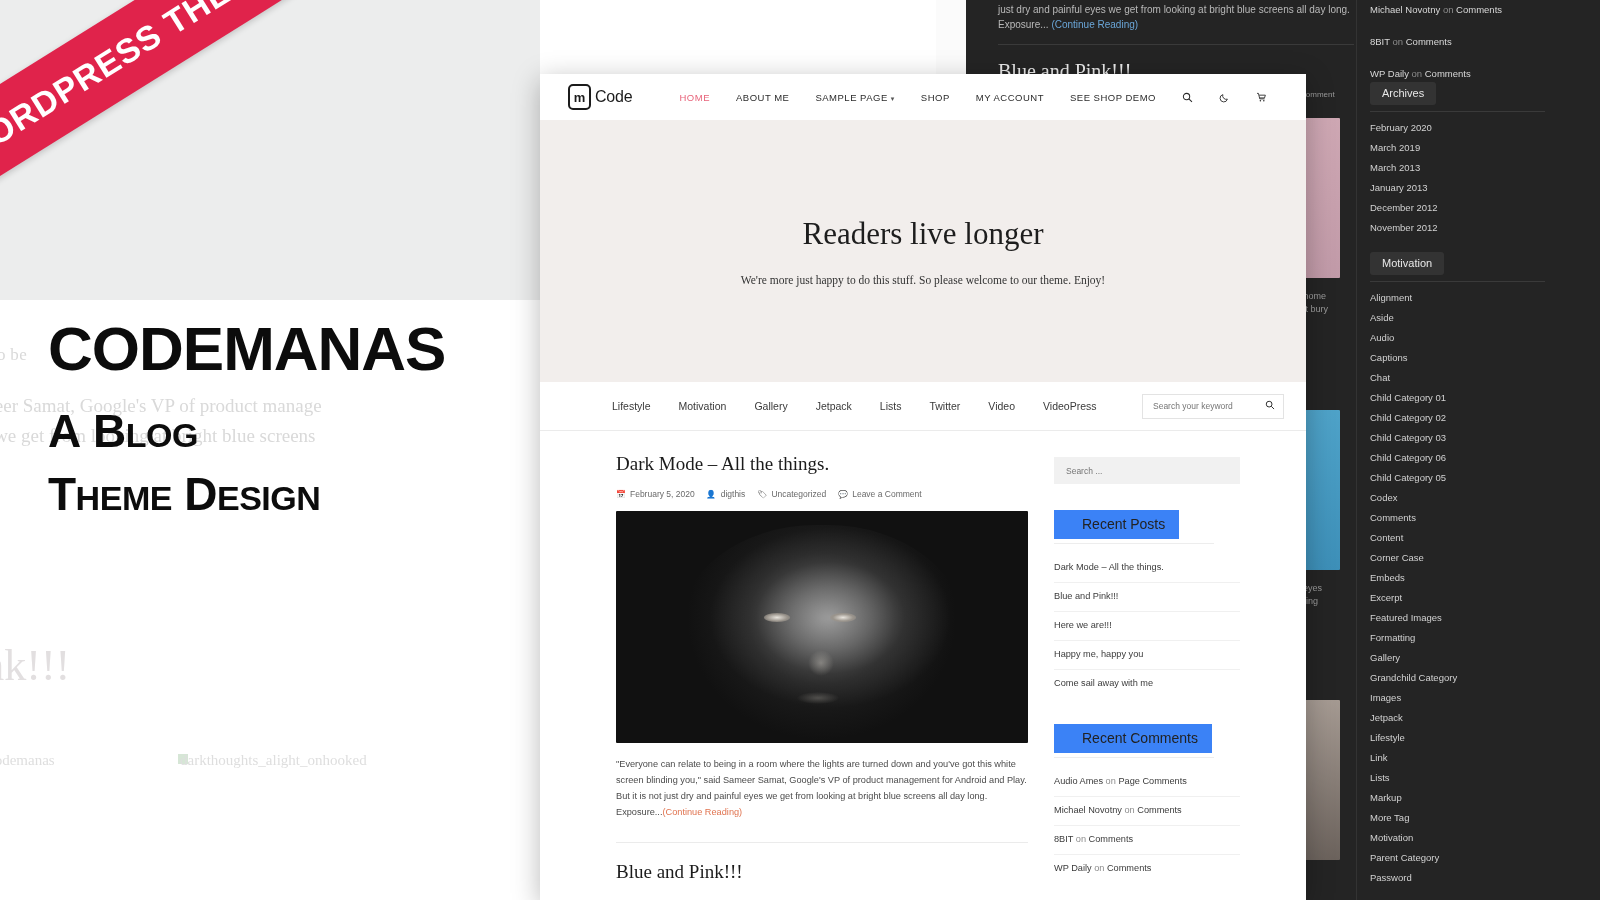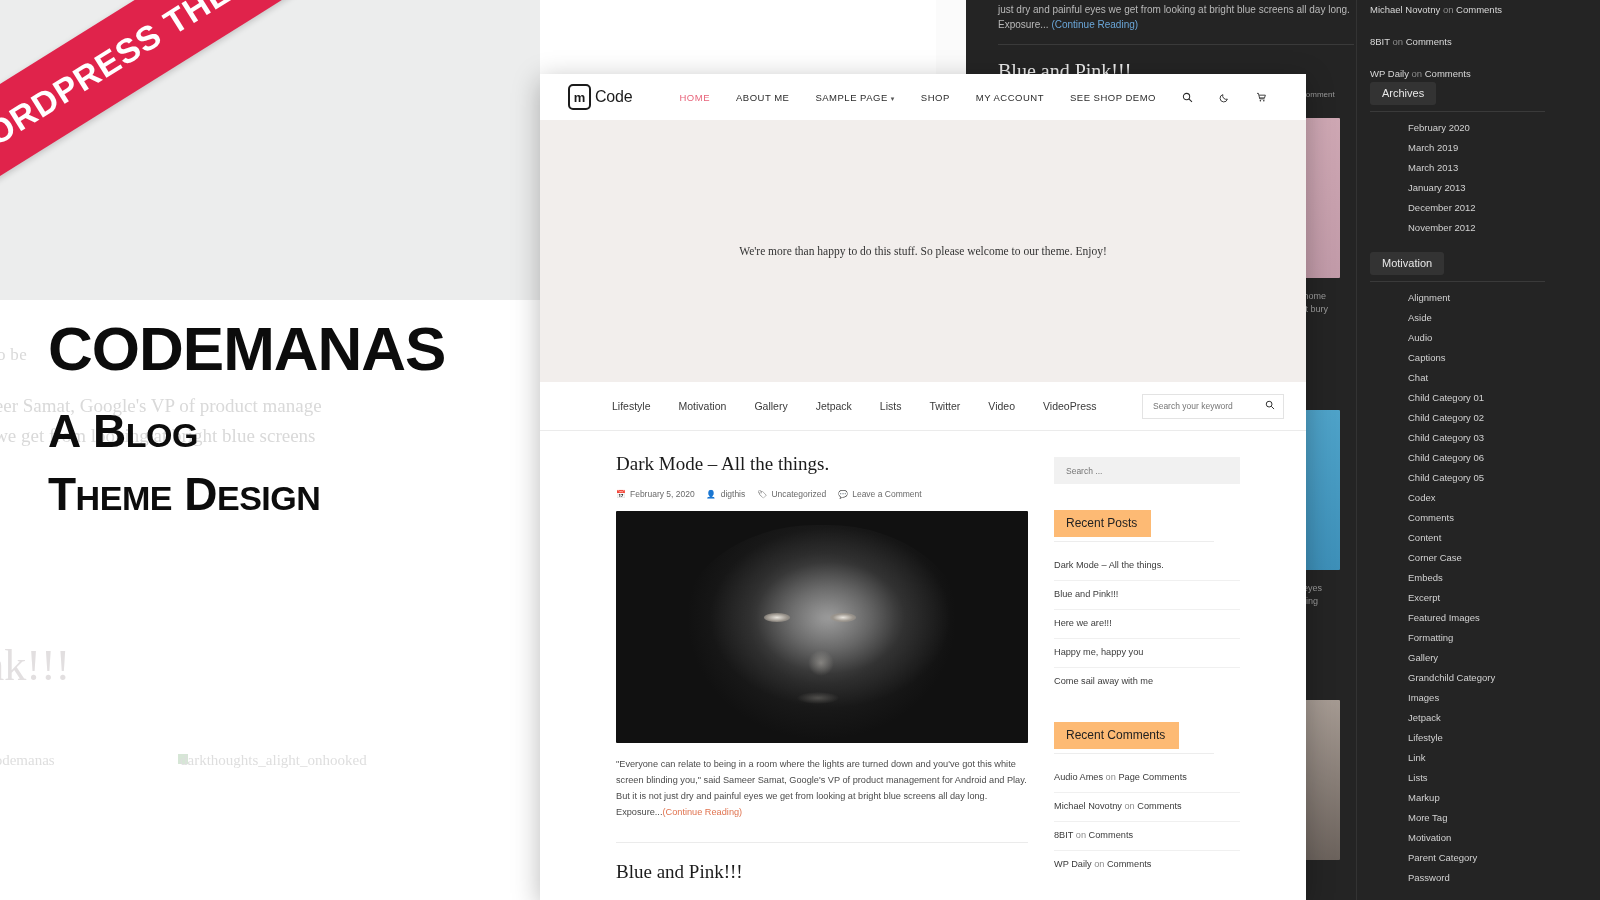--- a/index.html
+++ b/index.html
@@ -94,21 +94,21 @@
   #dark-sidebar .divider{
     position:absolute;left:0;top:0;width:1px;height:900px;background:#333;
   }
   .dw-item{font-size:9.5px;line-height:20px;color:#d8d8d8;white-space:nowrap;}
   .dw-item .muted{color:#8c8c8c;}
   .dw-head{
     display:inline-block;background:#333333;color:#e8e8e8;font-size:11px;
     padding:5px 12px 6px 12px;border-radius:3px;margin-bottom:6px;
   }
   .dw-head-underline{height:1px;background:#3a3a3a;width:175px;margin-bottom:6px;}
-  .dw-link{font-size:9.5px;line-height:20px;color:#d2d2d2;display:block;margin-left:38px;}
+  .dw-link{font-size:9.5px;line-height:20px;color:#d2d2d2;display:block;}
 
   
   #site{
     position:absolute;left:540px;top:74px;width:766px;height:826px;
     background:#ffffff;z-index:10;overflow:hidden;
     box-shadow:0 6px 26px rgba(0,0,0,.28);
   }
   
   #site-header{
     height:46px;display:flex;align-items:center;background:#fff;
@@ -217,22 +217,22 @@
   #side-search{
     width:100%;height:27px;background:#f1f1f1;display:flex;align-items:center;
     padding:0 10px;box-sizing:border-box;margin-bottom:26px;
   }
   #side-search input{
     border:0;outline:0;background:transparent;font-size:8.5px;color:#9b9b9b;width:100%;
     font-family:"Liberation Sans",sans-serif;
   }
   .widget{margin-bottom:26px;}
   .widget-title{
-    display:inline-block;background:#fdba74;font-size:12px;color:#222;
-    padding:6px 14px 7px 12px;margin:0 0 4px 0;font-weight:normal;
+    display:inline-block;background:#3b82f6;font-size:14px;color:#222;
+    padding:6px 14px 7px 28px;margin:0 0 4px 0;font-weight:normal;
   }
   .widget-underline{height:1px;background:#ededed;width:160px;margin-bottom:10px;}
   .widget-li{
     font-size:9.2px;line-height:15px;color:#3b3b3b;padding:6px 0 7px 0;
     border-bottom:1px solid #f0f0f0;
   }
   .widget-li:last-child{border-bottom:0;}
   .widget-li .muted{color:#8d8d8d;}
 </style>
 </head>
@@ -349,21 +349,22 @@
             <path d="M1.5 2h2l2 8h7" fill="none" stroke="#2b2b2b" stroke-width="1.3"></path>
             <path d="M4.6 4.6h9l-1.2 4h-7" fill="none" stroke="#2b2b2b" stroke-width="1.3"></path>
             <circle cx="6.4" cy="12.6" r="1.1" fill="#2b2b2b"></circle>
             <circle cx="11.4" cy="12.6" r="1.1" fill="#2b2b2b"></circle>
           </svg>
       </div>
     </div>
   </div>
 
   <div id="hero">
-    <p id="hero-sub">We're more than happy to do this stuff. So please welcome to our theme. Enjoy!</p>
+    <h1 id="hero-title">Readers live longer</h1>
+    <p id="hero-sub">We're more just happy to do this stuff. So please welcome to our theme. Enjoy!</p>
   </div>
 
   <div id="catbar">
     <div class="cat-item">Lifestyle</div>
     <div class="cat-item">Motivation</div>
     <div class="cat-item">Gallery</div>
     <div class="cat-item">Jetpack</div>
     <div class="cat-item">Lists</div>
     <div class="cat-item">Twitter</div>
     <div class="cat-item">Video</div>

